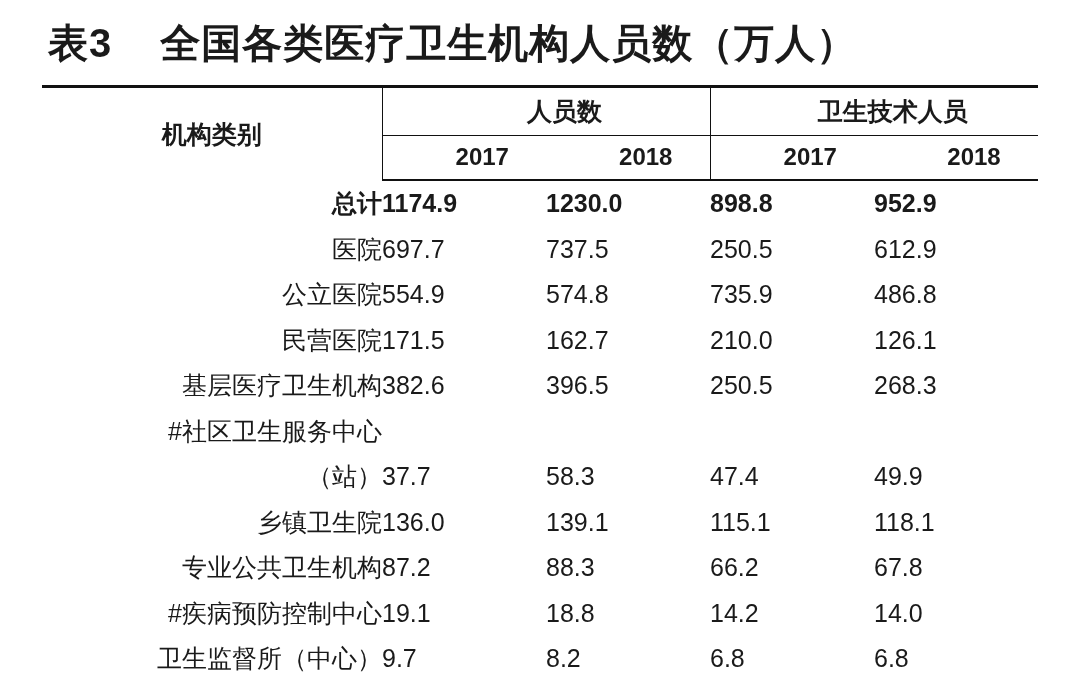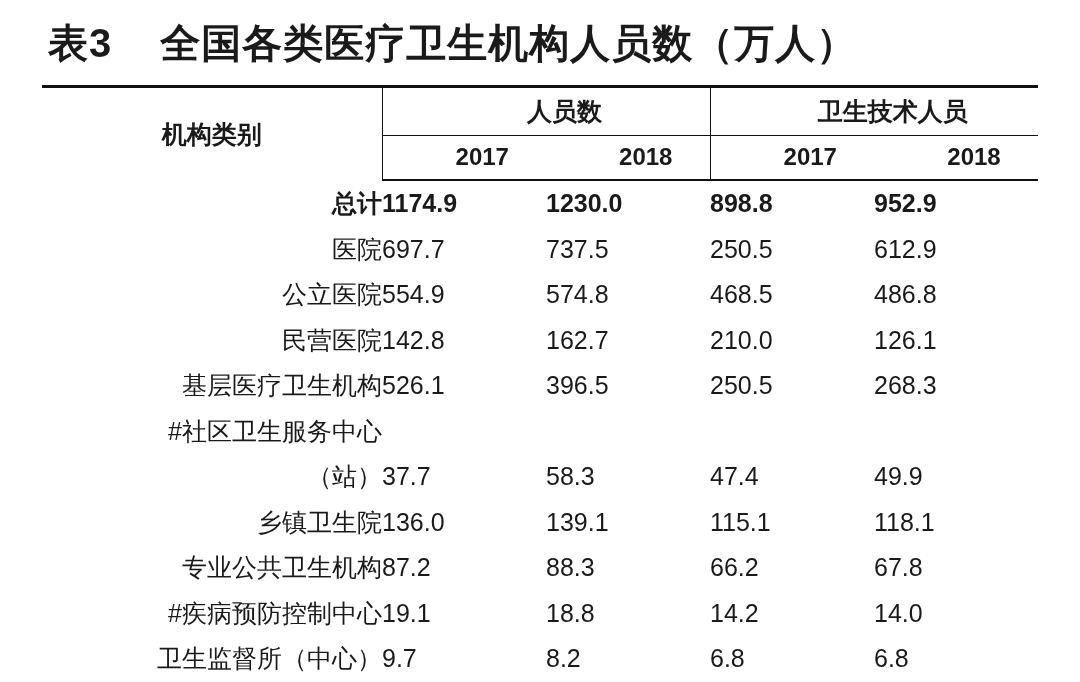--- a/index.html
+++ b/index.html
@@ -138,35 +138,35 @@
         <td>697.7</td>
         <td>737.5</td>
         <td>250.5</td>
         <td>612.9</td>
       </tr>
 
       <tr>
         <td class="cat ind2 nowrap">公立医院</td>
         <td>554.9</td>
         <td>574.8</td>
-        <td>468.5</td>
+        <td>735.9</td>
         <td>486.8</td>
       </tr>
 
       <tr>
         <td class="cat ind2 nowrap">民营医院</td>
-        <td>142.8</td>
+        <td>171.5</td>
         <td>162.7</td>
         <td>210.0</td>
         <td>126.1</td>
       </tr>
 
       <tr>
         <td class="cat ind1 nowrap">基层医疗卫生机构</td>
-        <td>526.1</td>
+        <td>382.6</td>
         <td>396.5</td>
         <td>250.5</td>
         <td>268.3</td>
       </tr>
 
       <tr>
         <td class="cat ind3 nowrap">#社区卫生服务中心</td>
         <td></td>
         <td></td>
         <td></td>

